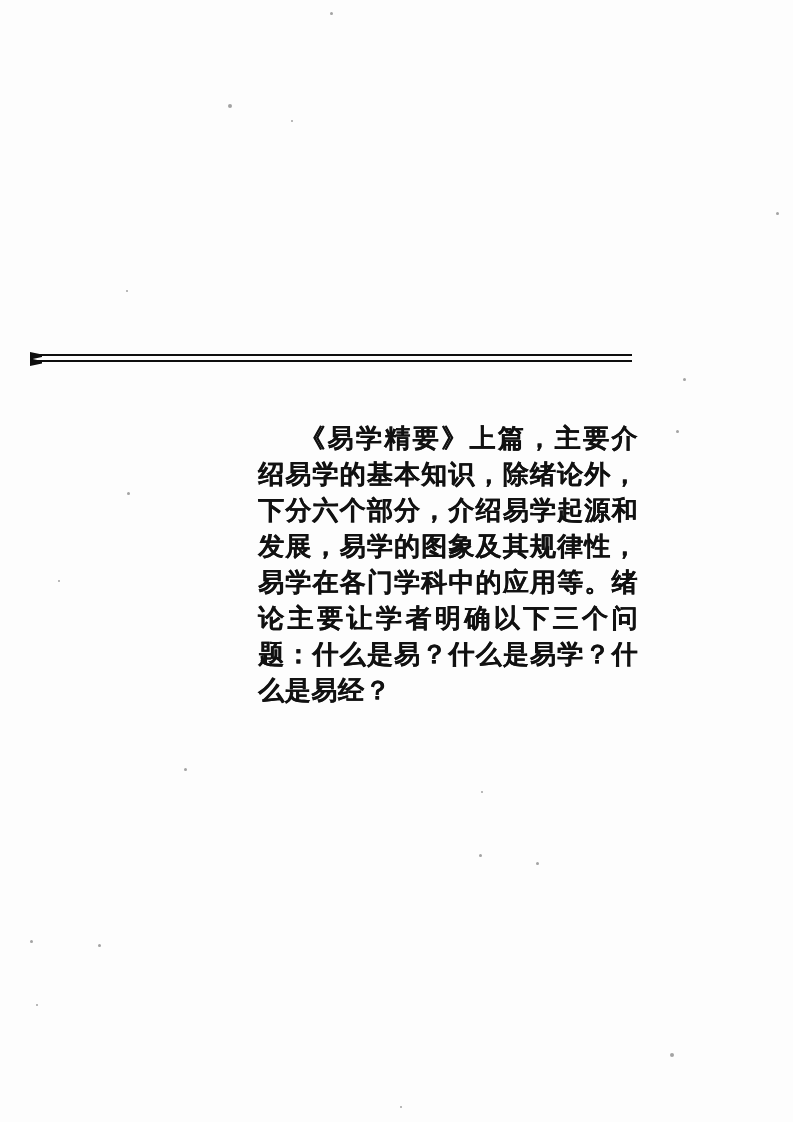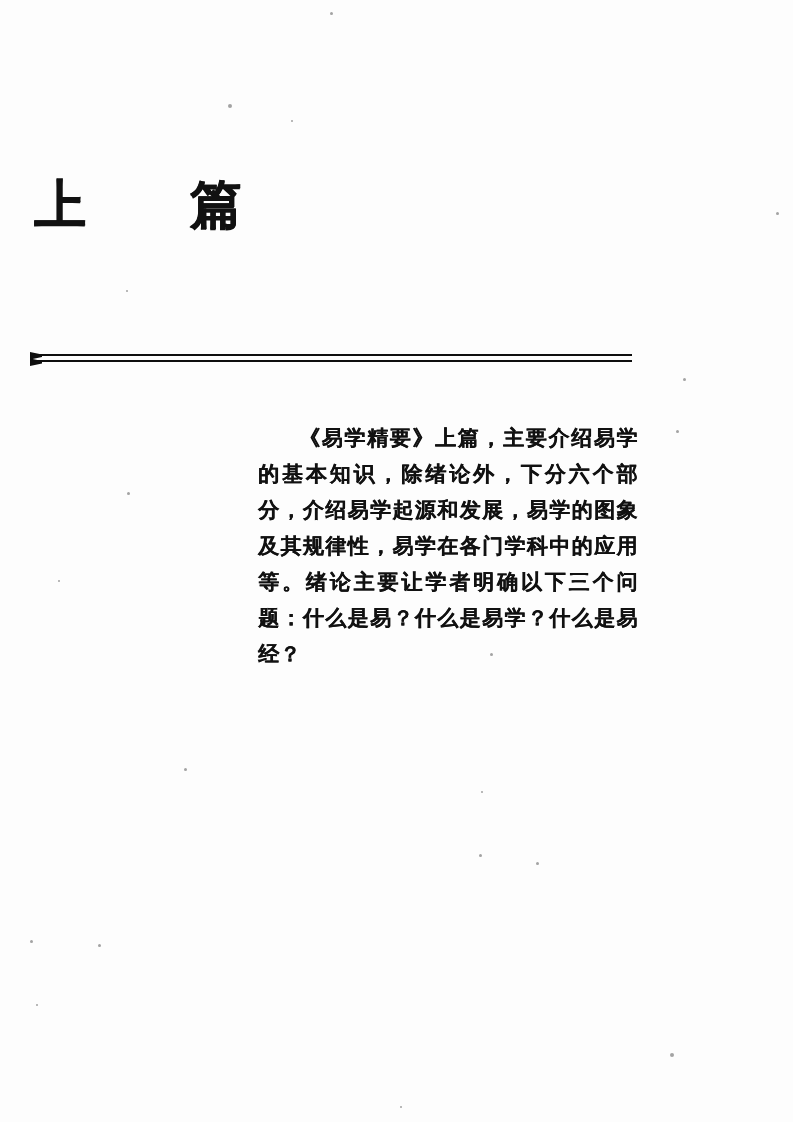--- a/index.html
+++ b/index.html
@@ -77,21 +77,21 @@
     clip-path: polygon(0 0, 100% 18%, 100% 36%, 22% 50%, 100% 64%, 100% 82%, 0 100%);
   }
 
   .body-text {
     position: absolute;
     left: 258px;
     top: 420px;
     width: 380px;
     font-family: "DejaVu Serif", "Liberation Serif", serif;
     font-weight: 700;
-    font-size: 21px;
+    font-size: 26px;
     line-height: 36px;
     text-indent: 41px;
     color: #111111;
     letter-spacing: 0.6px;
     text-align: justify;
     text-shadow: 0.4px 0 0 #111111;
   }
 </style>
 </head>
 <body>
@@ -112,21 +112,20 @@
   <div class="speck" style="left:184px; top:768px; width:3px; height:3px;"></div>
   <div class="speck" style="left:481px; top:791px; width:2px; height:2px;"></div>
   <div class="speck" style="left:479px; top:854px; width:3px; height:3px;"></div>
   <div class="speck" style="left:536px; top:862px; width:3px; height:3px;"></div>
   <div class="speck" style="left:30px; top:940px; width:3px; height:3px;"></div>
   <div class="speck" style="left:98px; top:944px; width:3px; height:3px;"></div>
   <div class="speck" style="left:670px; top:1053px; width:4px; height:4px;"></div>
   <div class="speck" style="left:36px; top:1004px; width:2px; height:2px;"></div>
   <div class="speck" style="left:400px; top:1106px; width:2px; height:2px;"></div>
 
-  <div class="section-title">上　篇</div>
 
   <div class="rule-wrap">
     <div class="rule-cap"></div>
     <div class="rule-line-top"></div>
     <div class="rule-line-bottom"></div>
   </div>
 
   <div class="body-text">《易学精要》上篇，主要介绍易学的基本知识，除绪论外，下分六个部分，介绍易学起源和发展，易学的图象及其规律性，易学在各门学科中的应用等。绪论主要让学者明确以下三个问题：什么是易？什么是易学？什么是易经？</div>
 
 </div>

